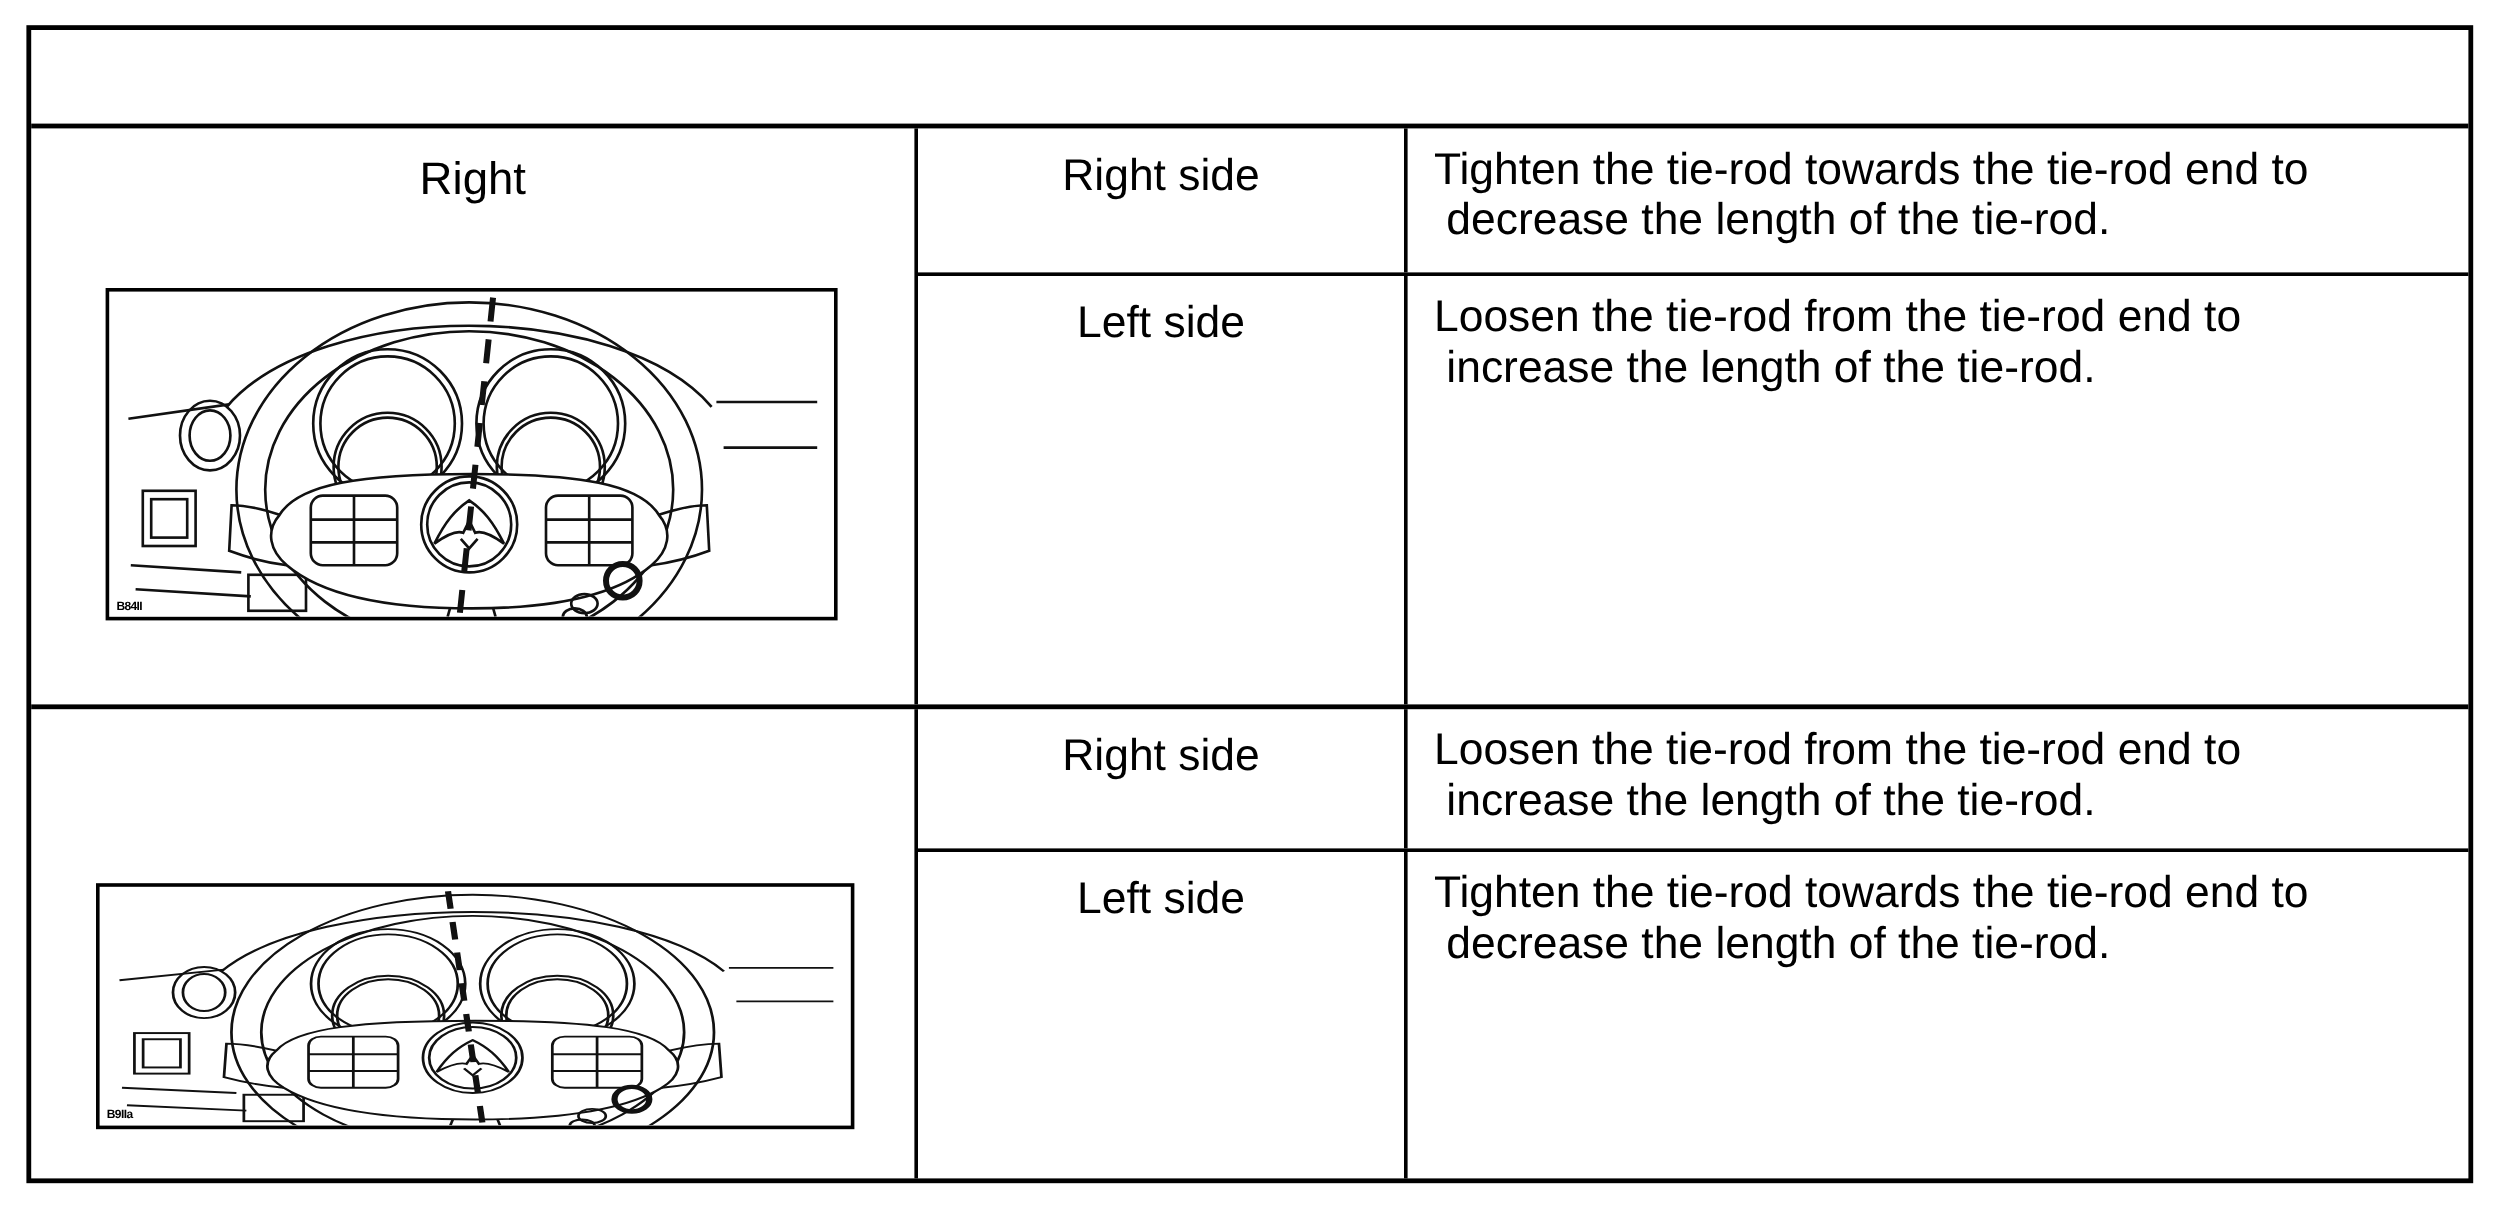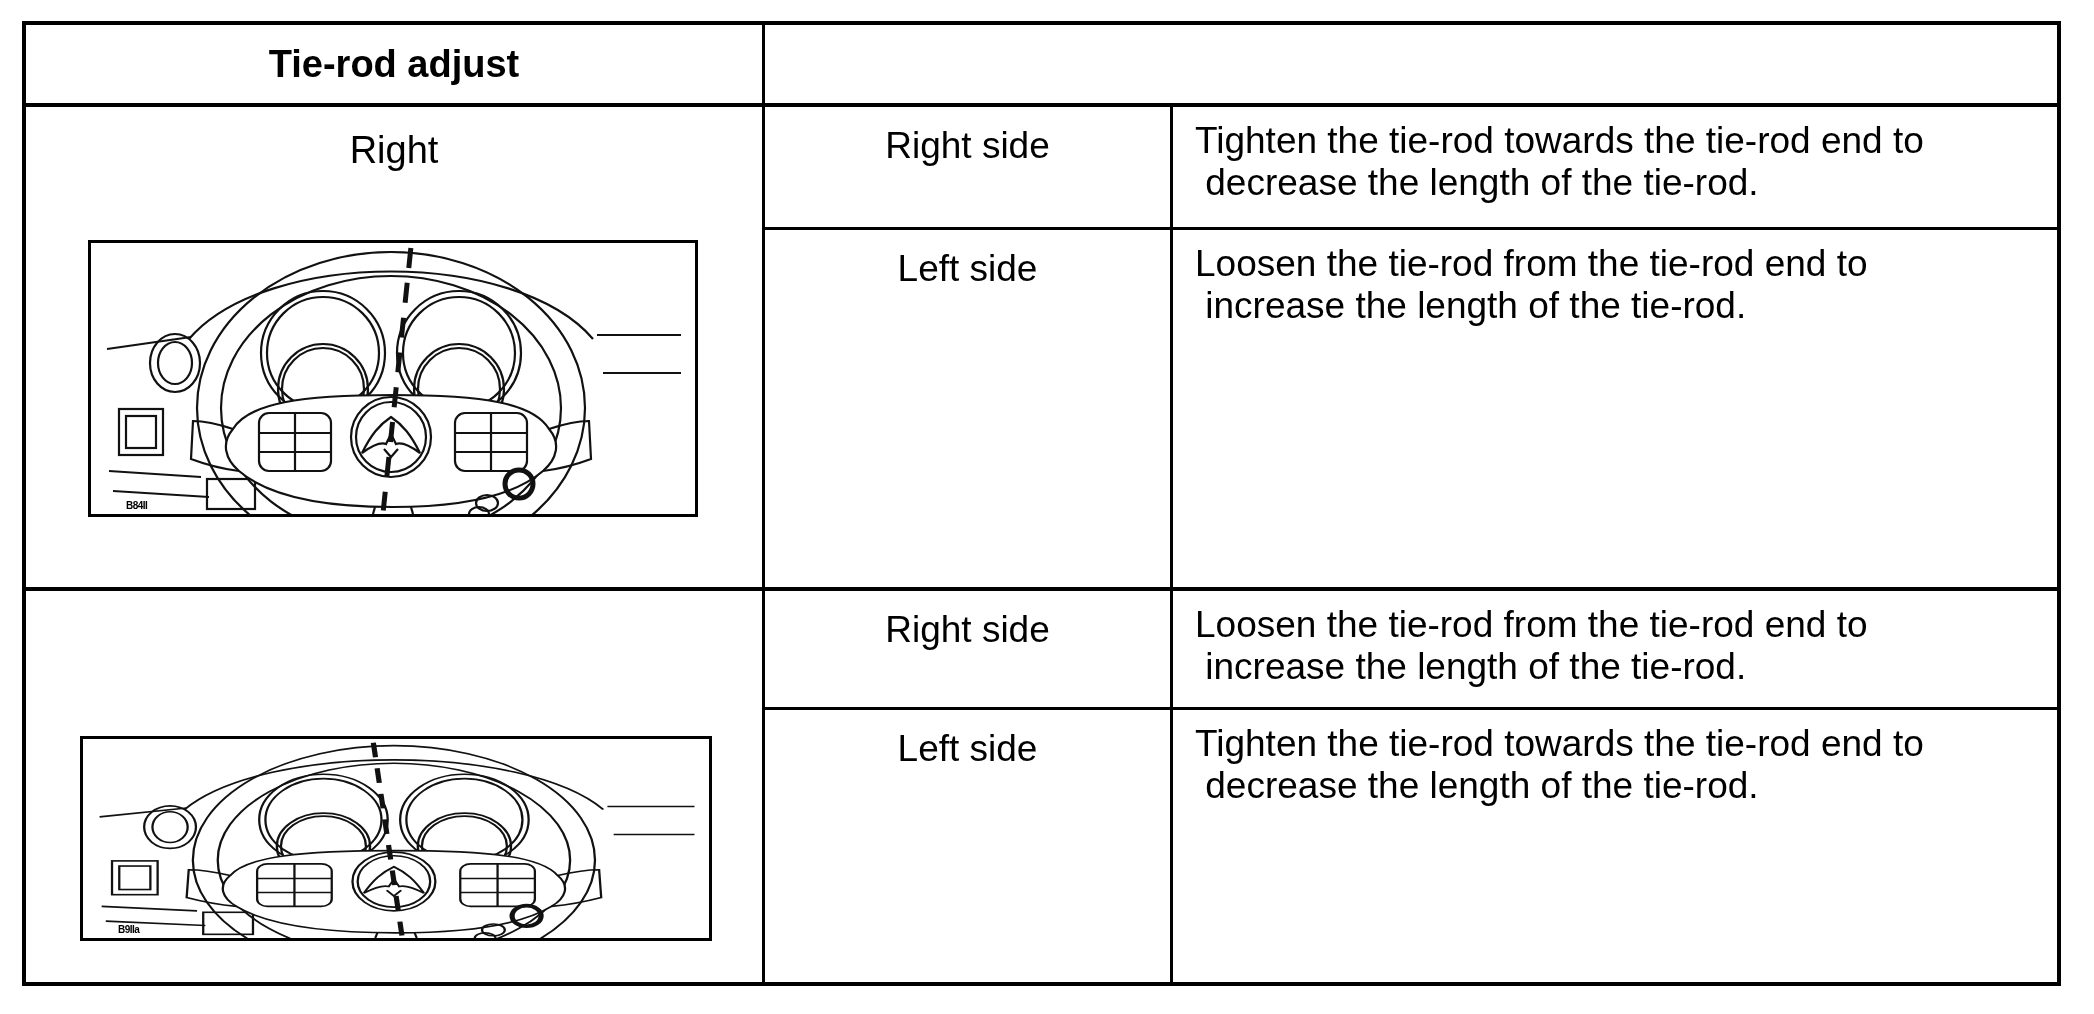--- a/index.html
+++ b/index.html
@@ -32,21 +32,21 @@
   .offset-label { text-align:center; font-size:38px; padding-top:22px; }
   .fig-frame {
     position:absolute; border:3px solid #000; background:#fff;
     box-sizing:border-box; overflow:hidden;
   }
   .frame-1 { left:62px; top:133px; width:610px; height:277px; }
   .frame-2 { left:54px; top:145px; width:632px; height:205px; }
   .fig-frame svg { display:block; width:100%; height:100%; }
   .fig-code {
     position:absolute; left:6px; bottom:3px;
-    font-size:10px; font-weight:bold; letter-spacing:-0.5px;margin-left:29px;
+    font-size:10px; font-weight:bold; letter-spacing:-0.5px;
   }
   .sub-rows { display:flex; flex-direction:column; min-height:0; }
   .sub-row { display:grid; grid-template-columns:408px 1fr; box-sizing:border-box; }
   .sub-row-first { flex:0 0 auto; border-bottom:3px solid #000; }
   .h-123 { height:123px; }
   .h-119 { height:119px; }
   .sub-row-rest { flex:1 1 auto; min-height:0; }
   .side-cell {
     text-align:center; font-size:37px; padding-top:18px; box-sizing:border-box;
   }
@@ -55,21 +55,20 @@
     padding:13px 18px 0 22px;
     white-space:pre-wrap; box-sizing:border-box;
   }
 </style>
 </head>
 <body>
 
 <div class="manual-table">
 
   <div class="header-row">
-    <div class="th cell-r">Tie-rod adjust</div>
   </div>
 
   <div class="big-row big-row-1">
     <div class="image-cell cell-r">
       <div class="offset-label">Right</div>
       <div class="fig-frame frame-1">
         <svg viewBox="0 0 604 271" preserveAspectRatio="none">
           <g fill="none" stroke="#111" stroke-width="2.2">
             <ellipse cx="300" cy="165" rx="194" ry="156"></ellipse>
             <ellipse cx="300" cy="165" rx="170" ry="132"></ellipse>

